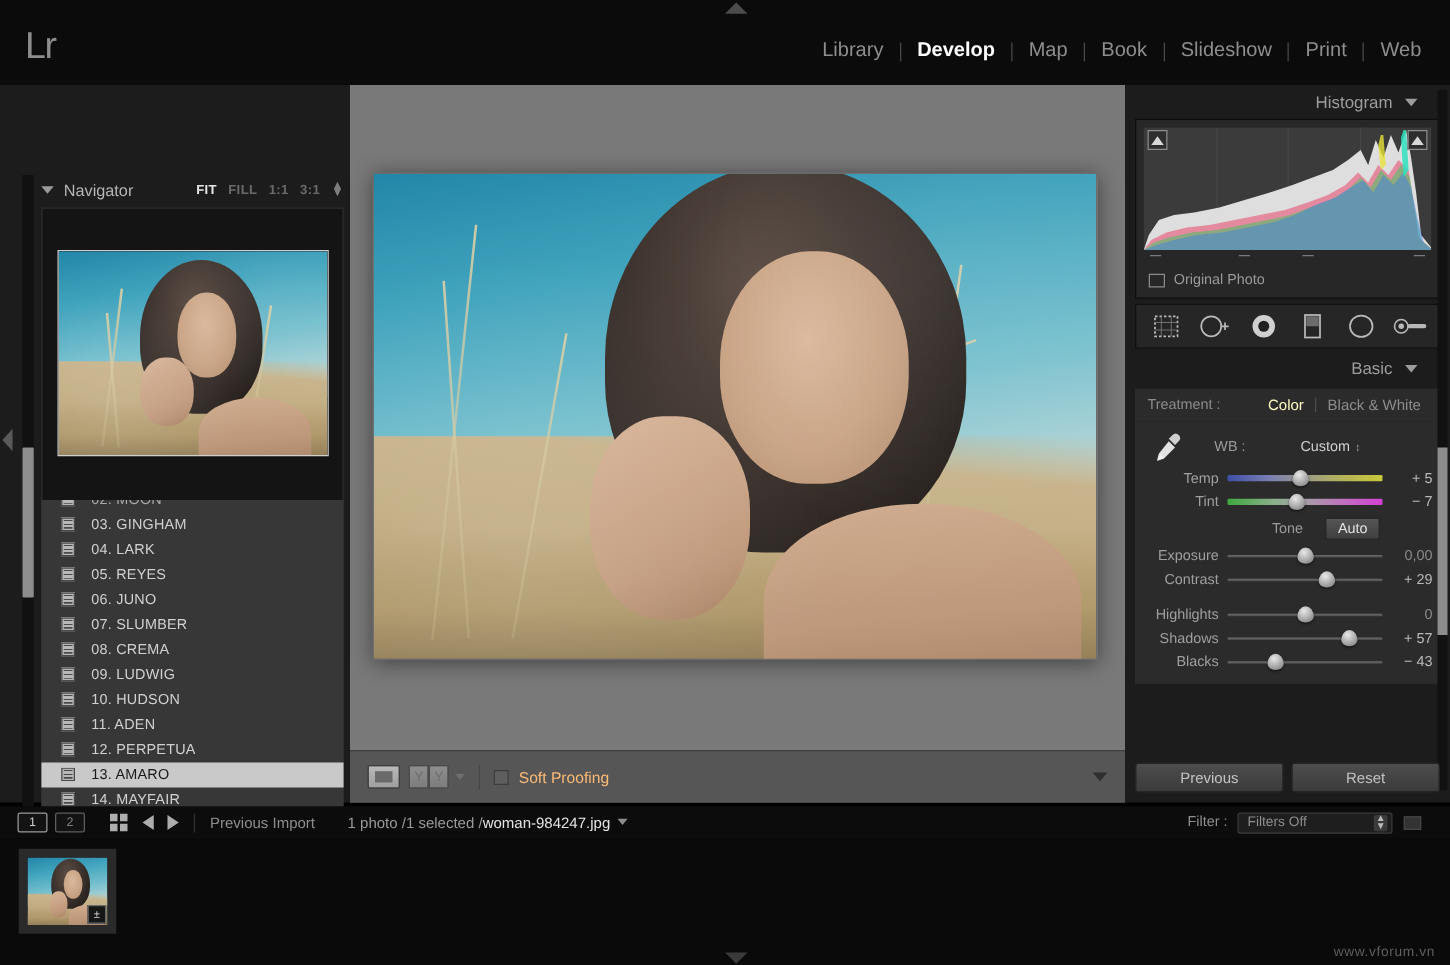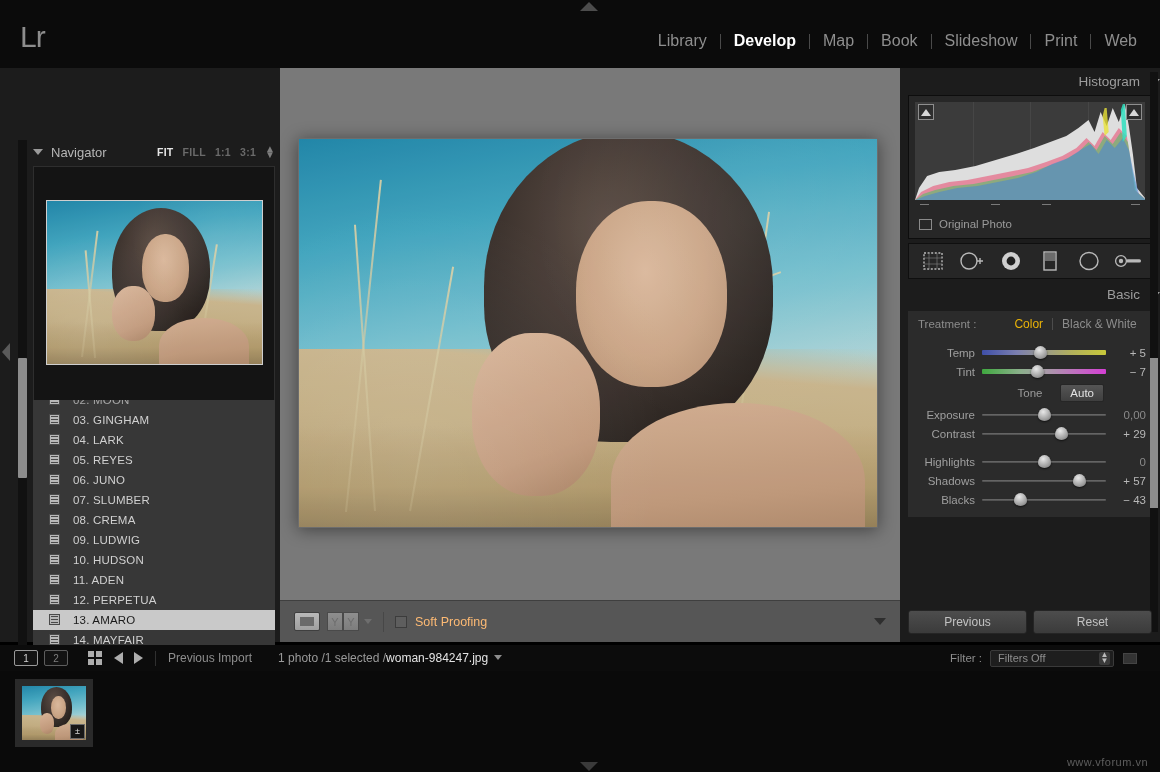--- a/index.html
+++ b/index.html
@@ -228,21 +228,21 @@
     background: #1c1c1c;
   }
   .right-scrolltrack {
     position: absolute; right: 2px; top: 4px; width: 8px; height: 560px; background: #111;
   }
   .right-scrollbar {
     position: absolute; right: 2px; top: 290px; width: 8px; height: 150px; background: #8d8d8d;
   }
   .panel-head {
     height: 27px; display: flex; align-items: center; justify-content: flex-end;
-    padding-right: 0; background: #1c1c1c;
+    padding-right: 26px; background: #1c1c1c;
   }
   .panel-head .ptitle { font-size: 13.5px; color: #9d9d9d; }
   .panel-head .ptri {
     margin-left: 10px; width: 0; height: 0;
     border-left: 5px solid transparent; border-right: 5px solid transparent;
     border-top: 6px solid #9d9d9d; cursor: pointer;
   }
 
   .histo-box {
     margin: 0 8px; background: #272727; border: 1px solid #0d0d0d;
@@ -285,21 +285,21 @@
   }
   .tool { width: 30px; height: 24px; position: relative; cursor: pointer; }
 
   .treatment {
     margin: 3px 8px 0 8px; height: 26px; background: #2b2b2b;
     display: flex; align-items: center; padding-left: 10px;
   }
   .treat-label { font-size: 11.5px; color: #8c8c8c; }
   .treat-opts { margin-left: 38px; display: flex; align-items: center; gap: 9px; }
   .treat-opt { font-size: 12px; color: #8c8c8c; cursor: pointer; }
-  .treat-opt.active { color: #eab308; }
+  .treat-opt.active { color: #fef9c3; }
   .treat-bar { width: 1px; height: 12px; background: #4c4c4c; }
 
   .basic-body { margin: 0 8px; background: #2b2b2b; padding: 6px 0 8px 0; }
 
   .wb-row { position: relative; height: 30px; display: flex; align-items: center; justify-content: center; }
   .eyedropper { position: absolute; left: 12px; top: 2px; width: 30px; height: 26px; cursor: pointer; }
   .wb-label { font-size: 11.5px; color: #9a9a9a; margin-right: 44px; }
   .wb-value { font-size: 11.5px; color: #cfcfcf; cursor: pointer; }
   .wb-step { font-size: 9px; color: #9a9a9a; margin-left: 4px; }
 
@@ -668,20 +668,32 @@
     <div class="treatment">
       <div class="treat-label">Treatment :</div>
       <div class="treat-opts" id="treatopts">
           <div class="treat-opt active">Color</div>
           <div class="treat-bar"></div>
           <div class="treat-opt">Black &amp; White</div>
         </div>
     </div>
 
     <div class="basic-body">
+      <div class="wb-row">
+        <div class="eyedropper">
+          <svg width="30" height="26" viewBox="0 0 30 26">
+              <path d="M23 3c1.6 1.6 1.6 3.4 0 5l-3 3-5-5 3-3c1.6-1.6 3.4-1.6 5 0z" fill="#cfcfcf"></path>
+              <path d="M15 8l5 5-9 9-5.5 1.5L7 18z" fill="#e2e2e2"></path>
+              <path d="M6.5 23.5L8 18l3 3z" fill="#f2f2f2"></path>
+            </svg>
+        </div>
+        <div class="wb-label">WB :</div>
+        <div class="wb-value">Custom</div>
+        <div class="wb-step">↕</div>
+      </div>
       <div id="wbsliders">
           <div class="srow">
             <div class="sname">Temp</div>
             <div class="strack">
               <div class="sline temp"></div>
               <div class="sknob" style="left: 47%;"></div>
             </div>
             <div class="sval">+ 5</div>
           </div>
           <div class="srow">

